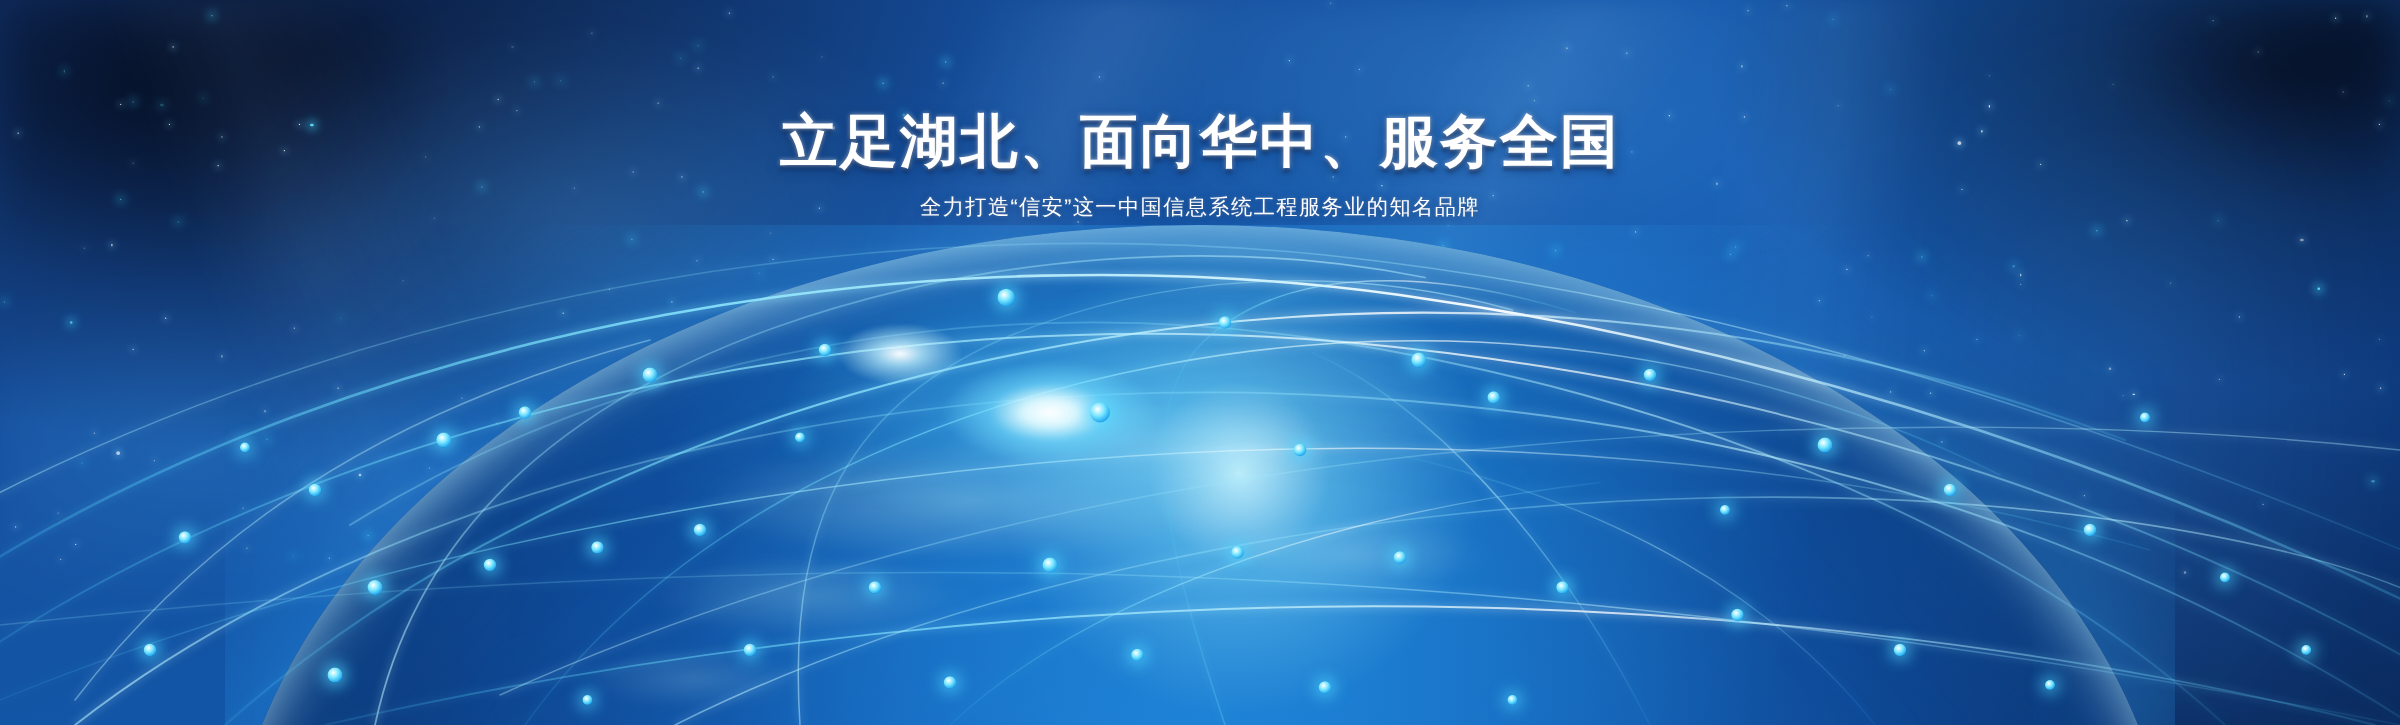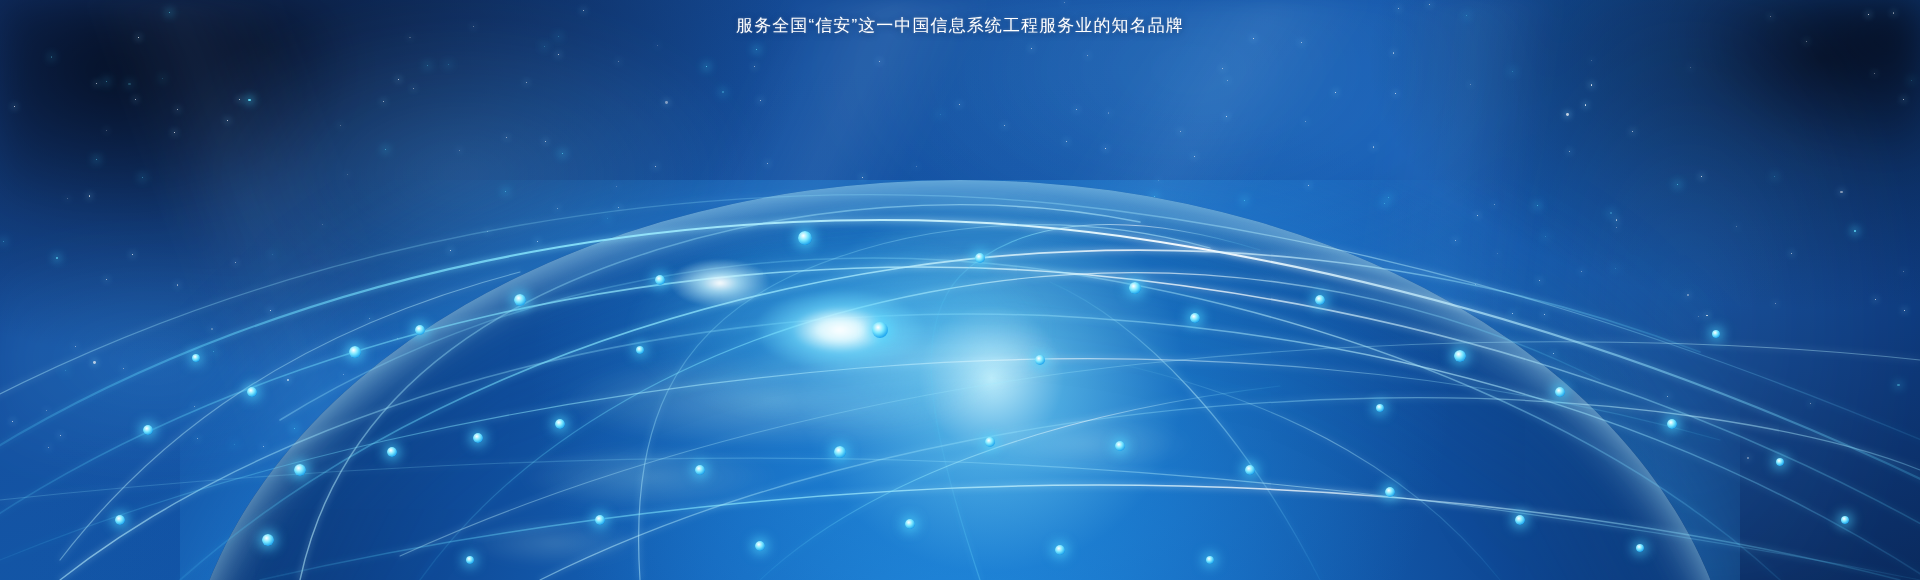--- a/index.html
+++ b/index.html
@@ -485,16 +485,17 @@
       <b style="left: 636px; top: 346px; width: 8px; height: 8px;"></b>
       <b style="left: 872px; top: 322px; width: 16px; height: 16px;"></b>
       <b style="left: 1035px; top: 355px; width: 10px; height: 10px;"></b>
       <b style="left: 1376px; top: 404px; width: 8px; height: 8px;"></b>
       <b style="left: 192px; top: 354px; width: 8px; height: 8px;"></b>
       <b style="left: 1712px; top: 330px; width: 8px; height: 8px;"></b>
       <b style="left: 466px; top: 556px; width: 8px; height: 8px;"></b>
     </div>
 
   <div class="copy">
-    <div class="subtitle">服务全国“信安”这一中国信息系统工程服务业的知名品牌</div>
+    <div class="title">立足湖北、面向华中、服务全国</div>
+    <div class="subtitle">全力打造“信安”这一中国信息系统工程服务业的知名品牌</div>
   </div>
 
 </div>
 
 </body></html>

